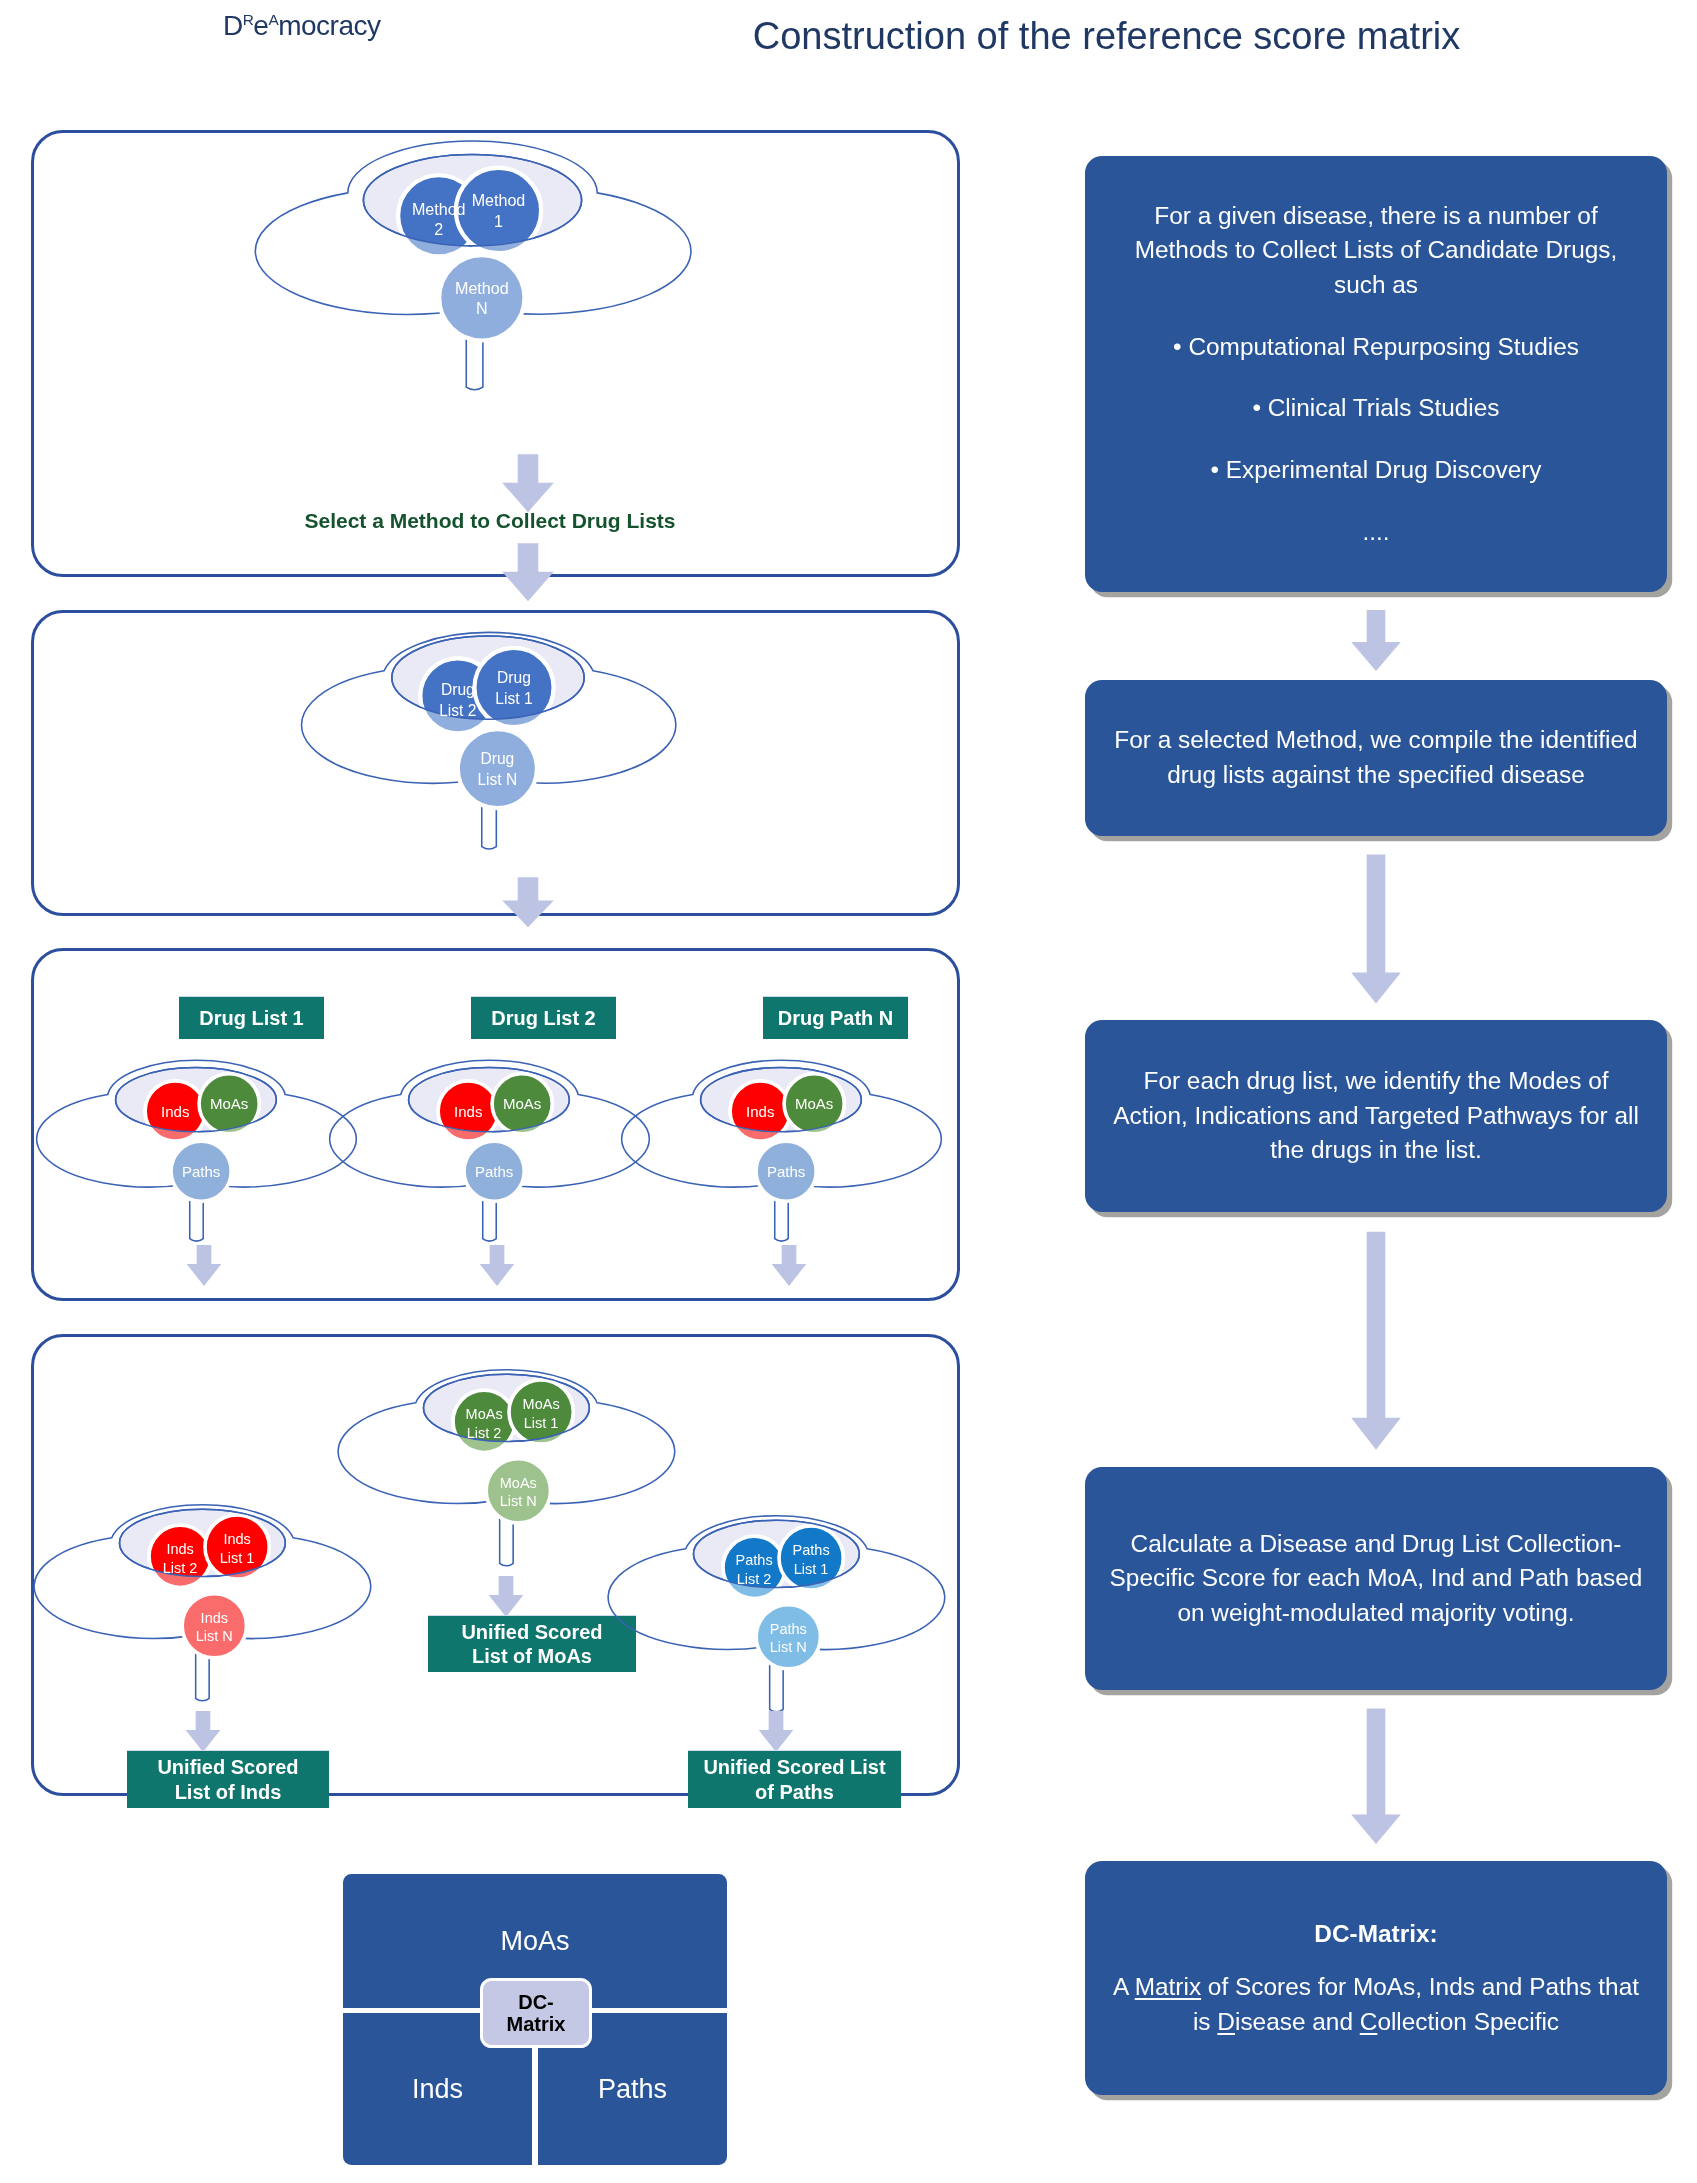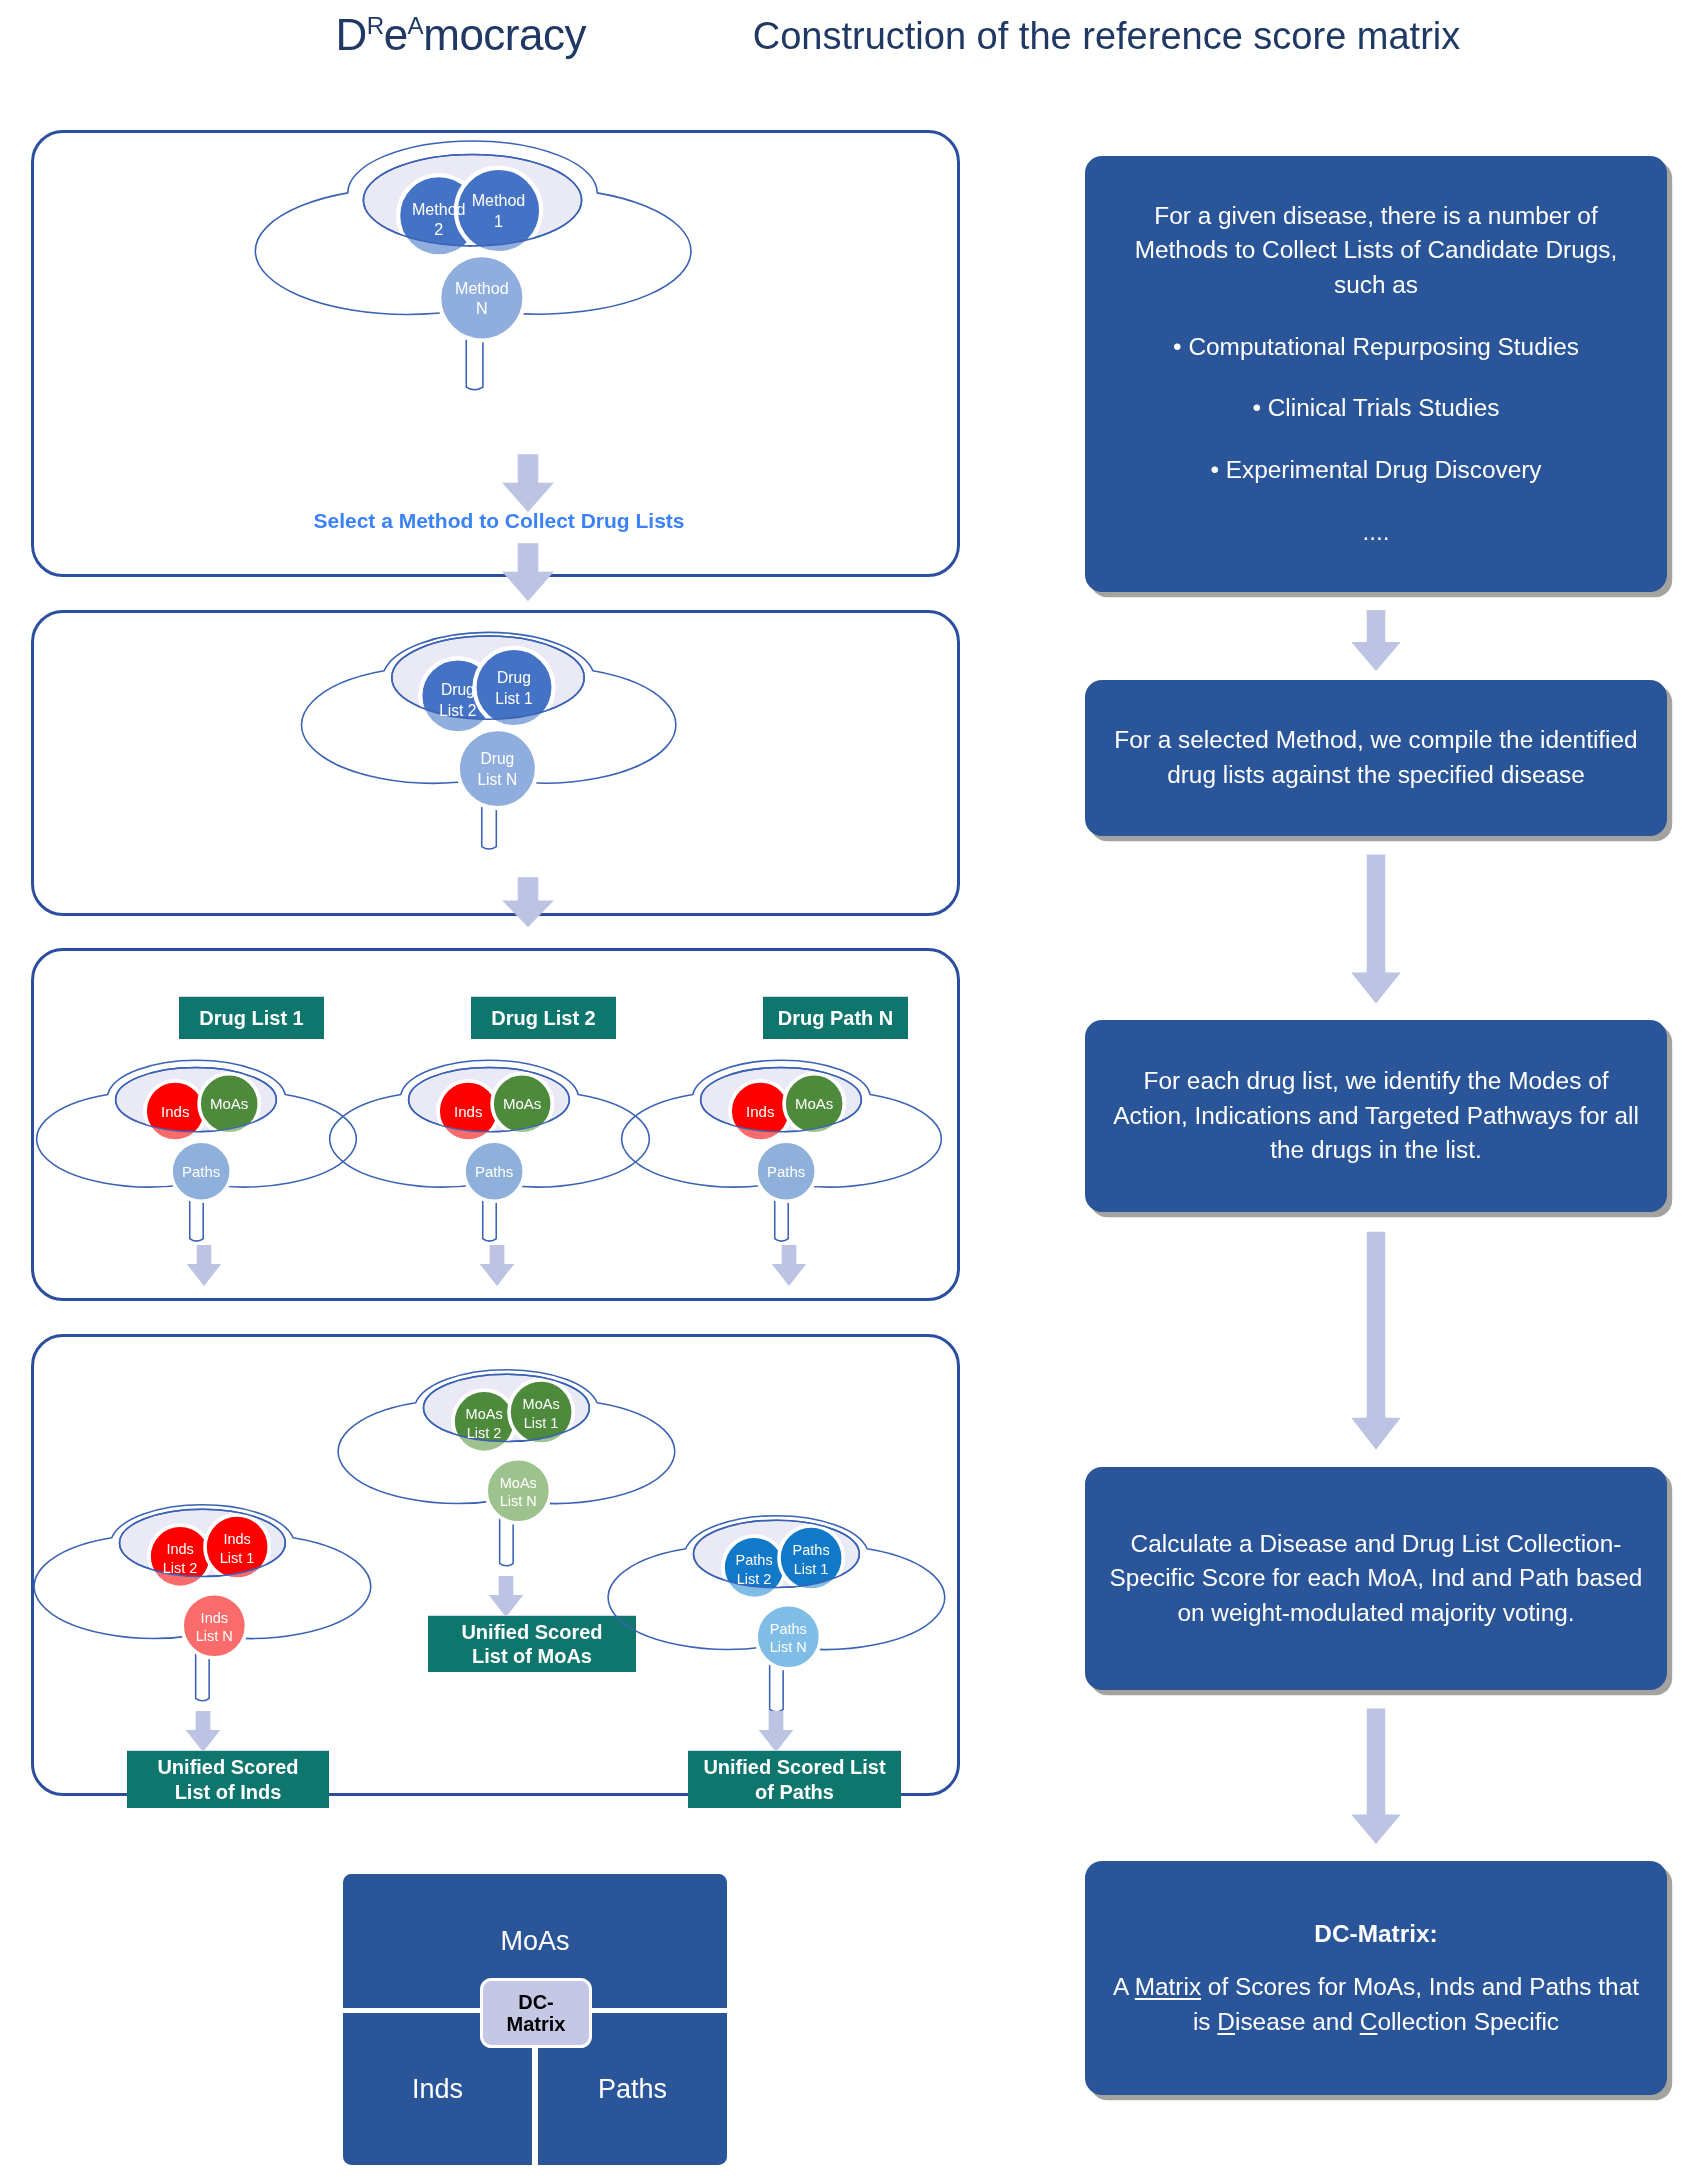--- a/index.html
+++ b/index.html
@@ -7,22 +7,22 @@
   body {
     width:1697px; height:2183px; position:relative;
     font-family:"Liberation Sans", sans-serif;
     color:#1a1a1a; overflow:hidden;
   }
 
   
   #header { position:absolute; left:0; top:0; width:1697px; height:78px; }
   #brand-title {
     position:absolute; left:223px; top:10.4px; width:363px;
-    font-size:44px; color:#1F3864; letter-spacing:-0.5px;
-    text-align:right; font-weight:400;
+    font-size:28px; color:#1F3864; letter-spacing:-0.5px;
+    text-align:left; font-weight:400;
   }
   #brand-title sup { font-size:0.55em; vertical-align:super; }
   #page-subtitle {
     position:absolute; left:665px; top:14.5px; width:883px;
     font-size:38px; color:#1F3864; font-weight:400; text-align:center;
   }
 
   
   .panel {
     position:absolute;
@@ -46,22 +46,22 @@
   
   .labelbox {
     position:absolute; background:#0f766e; color:#ffffff;
     display:flex; align-items:center; justify-content:center;
     text-align:center; font-size:20px; line-height:1.22;
     padding:3.1px 5.2px; border-top:1px solid #cfd9ee;font-weight:bold;
   }
 
   
   #select-method-caption {
-    position:absolute; left:46px; top:509px; width:906px;
-    text-align:center; font-size:21px; font-weight:bold; color:#3b82f6;
+    position:absolute; left:37px; top:509px; width:906px;
+    text-align:center; font-size:21px; font-weight:bold; color:#14532d;
   }
 
   
   #dc-matrix-block {
     position:absolute; left:343px; top:1874px; width:384px; height:291px;
   }
   .dcm-cell {
     position:absolute; background:#2A5699; color:#ffffff;
     display:flex; align-items:center; justify-content:center;
     font-size:27px;

